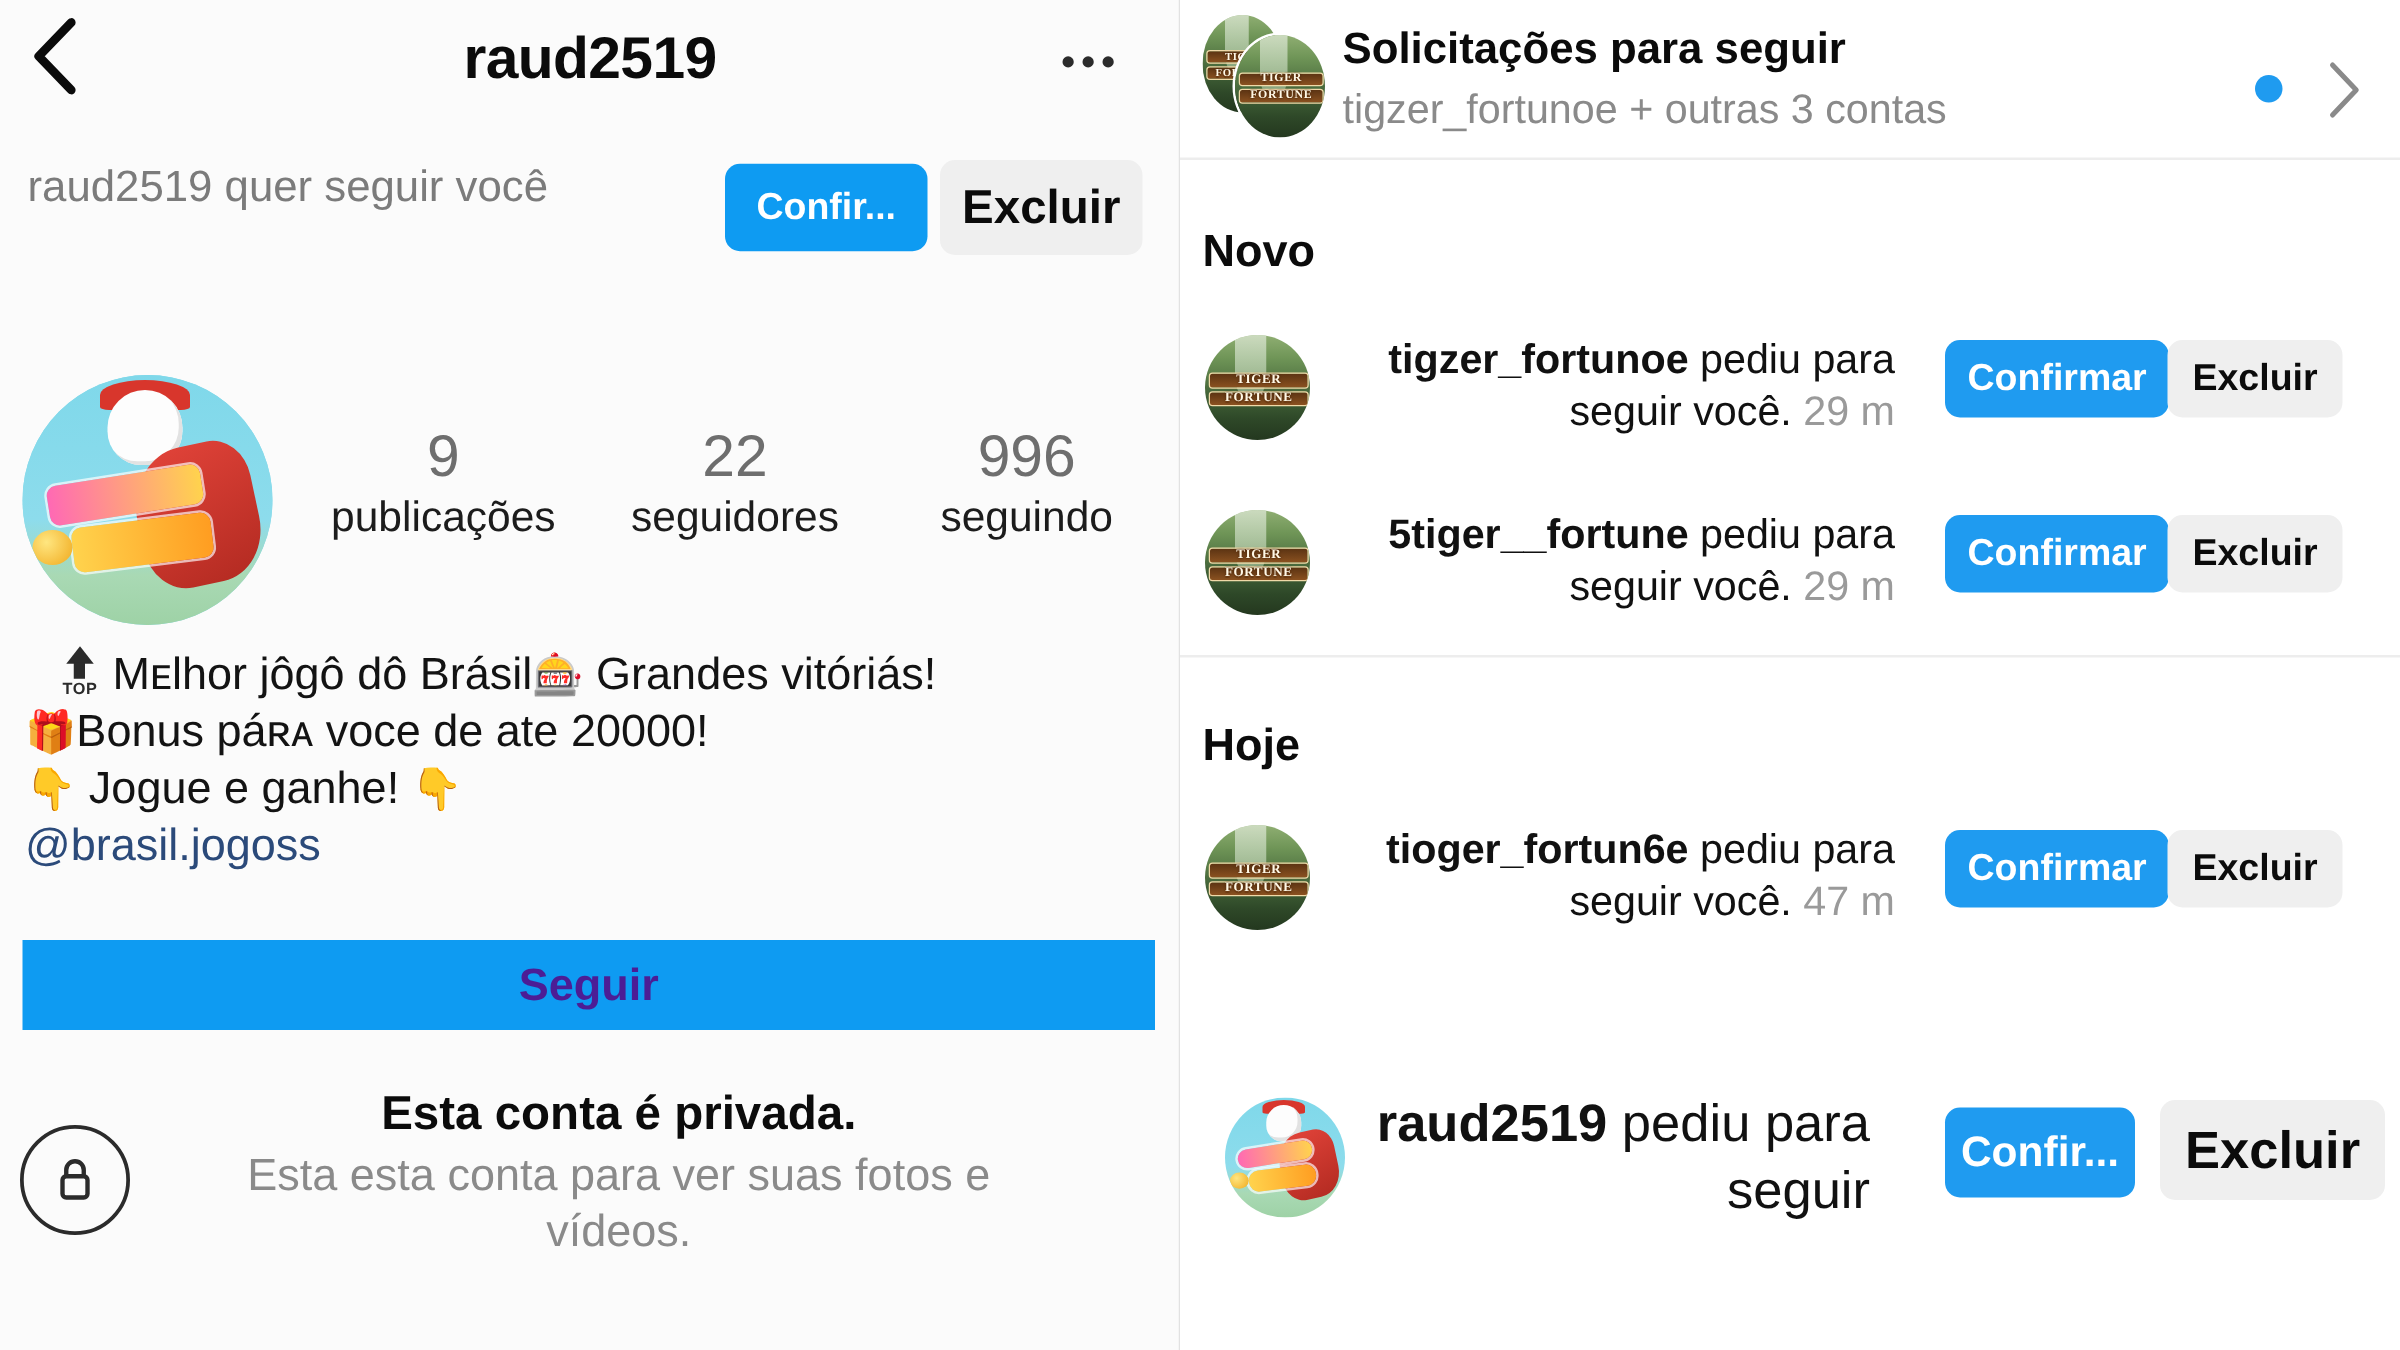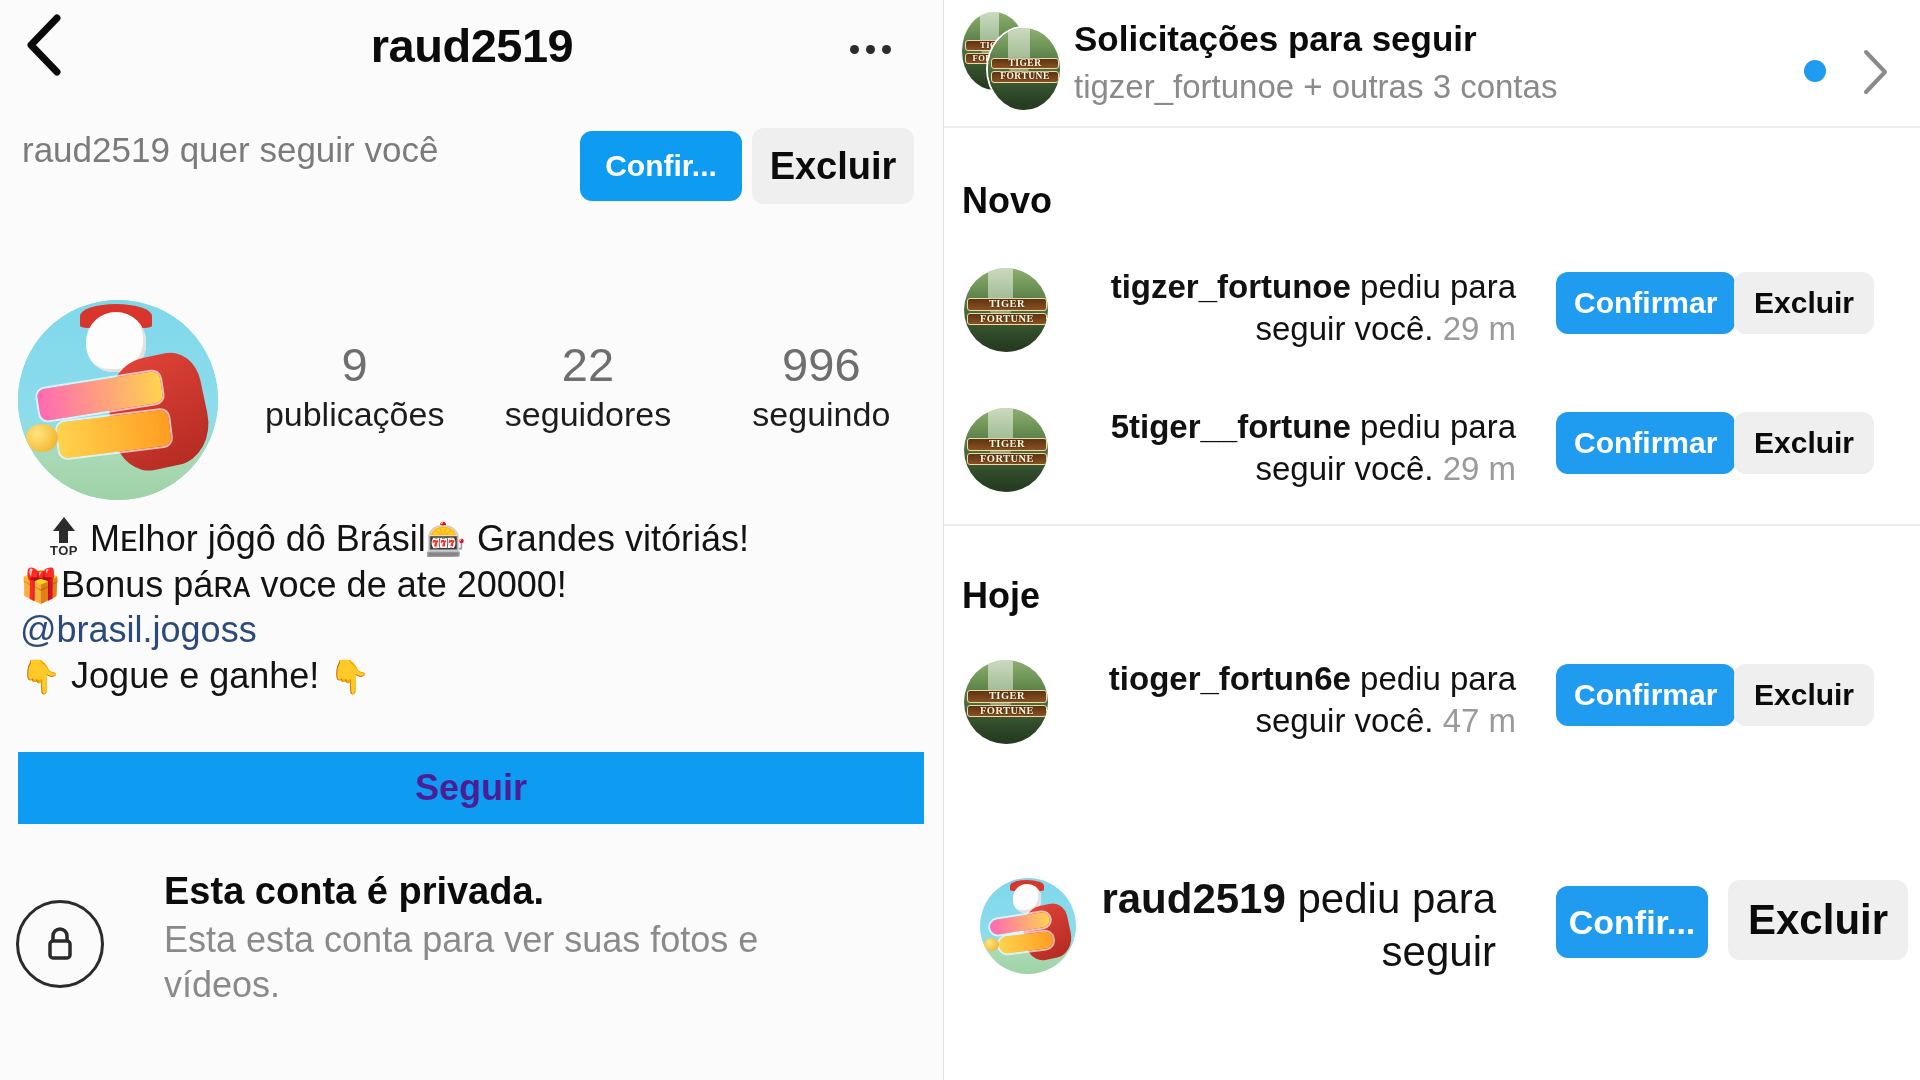--- a/index.html
+++ b/index.html
@@ -143,21 +143,21 @@
     position:absolute;left:18px;top:866px;width:900px;
     display:flex;align-items:flex-start;
   }
   .lock-circle{
     flex:0 0 auto;
     width:82px;height:82px;border-radius:50%;
     border:3px solid #2b2b2b;
     display:flex;align-items:center;justify-content:center;
     margin-top:34px;margin-left:-2px;
   }
-  .private-texts{margin-left:60px;}
+  .private-texts{margin-left:41px;text-align:center;}
   .private-title{
     font-size:38px;font-weight:bold;color:#0b0b0b;line-height:1.35;
   }
   .private-sub{
     font-size:36px;color:#8a8a8a;line-height:1.25;width:700px;
   }
 
   
   .right-panel{
     position:relative;
@@ -373,24 +373,24 @@
 
     <div class="bio">
       <div class="line">
         <span class="emj-top">
           <span class="arw"></span><span class="stm"></span><span class="txt">TOP</span>
         </span><span>Mᴇlhor jôgô dô Brásil</span><span class="emoji">🎰</span><span> Grandes vitóriás!</span>
       </div>
       <div class="line">
         <span class="emoji">🎁</span><span>Bonus páʀᴀ voce  de ate 20000!</span>
       </div>
-      <div class="line handle">@brasil.jogoss</div>
       <div class="line">
         <span class="emoji">👇</span><span> Jogue e ganhe! </span><span class="emoji">👇</span>
       </div>
+      <div class="line handle">@brasil.jogoss</div>
     </div>
 
     <button class="follow-btn">Seguir</button>
 
     <div class="private-block">
       <div class="lock-circle">
         <svg width="34" height="40" viewBox="0 0 34 40">
           <path d="M10 17 V12 a7 7 0 0 1 14 0 V17" fill="none" stroke="#2b2b2b" stroke-width="3.5"></path>
           <rect x="7" y="17" width="20" height="17" rx="3" fill="none" stroke="#2b2b2b" stroke-width="3.5"></rect>
         </svg>

